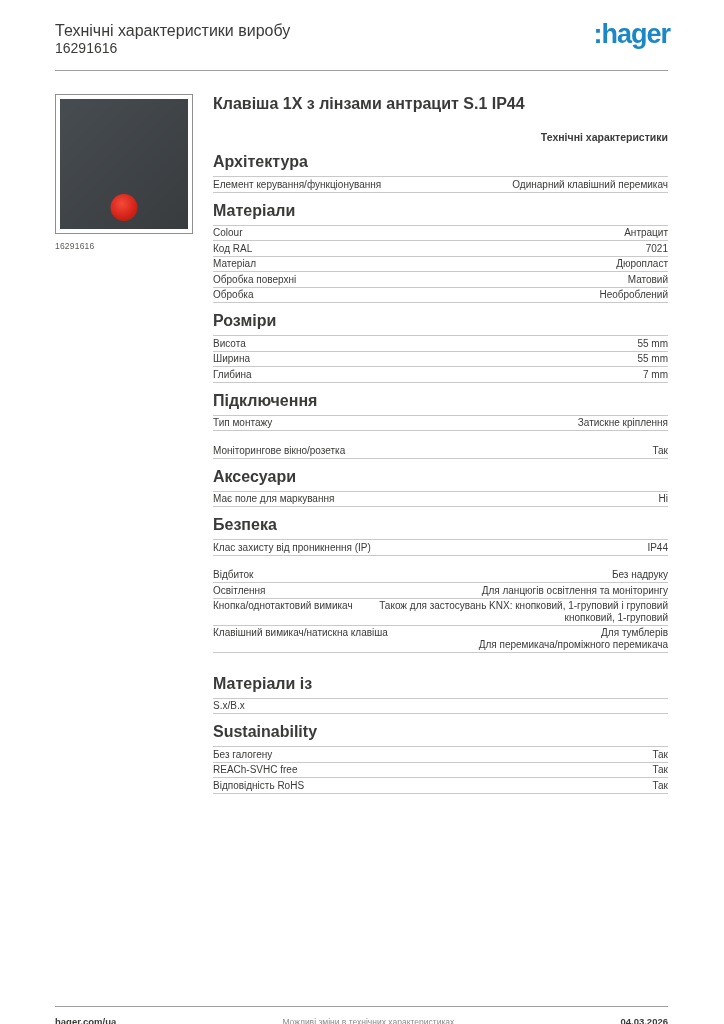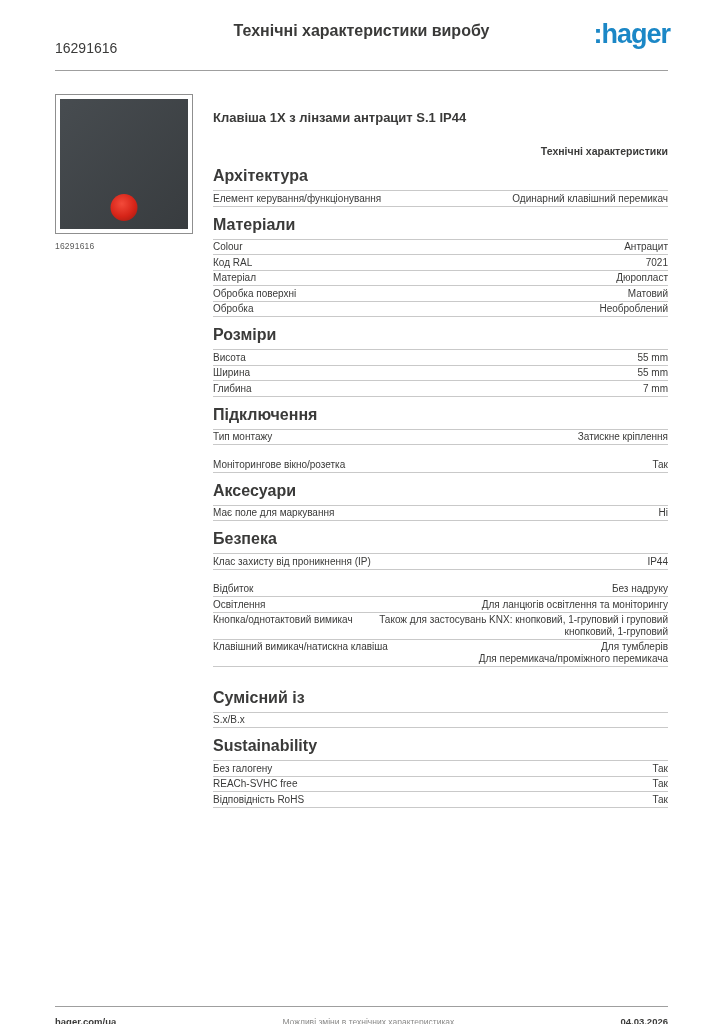--- a/index.html
+++ b/index.html
@@ -15,21 +15,21 @@
   body{
     font-family:"Liberation Sans","DejaVu Sans",sans-serif;
     color:var(--text);
     width:724px;height:1024px;
     position:relative;overflow:hidden;
   }
   .page{width:724px;height:1024px;position:relative;background:#fff;}
 
   
   .doc-header{padding:22px 56px 0 55px;position:relative;}
-  .doc-title{font-size:16px;font-weight:bold;line-height:18px;text-align:center;}
+  .doc-title{font-size:16px;font-weight:normal;line-height:18px;}
   .doc-code{font-size:14px;line-height:17px;font-weight:400;}
   .logo{
     position:absolute;top:20px;right:54px;
     font-size:27px;font-weight:bold;color:var(--brand-blue);
     letter-spacing:-1px;line-height:28px;
   }
   .header-rule{margin:13px 56px 0 55px;border-bottom:1px solid var(--rule);}
 
   
   .main{display:flex;padding:23px 56px 0 55px;align-items:flex-start;}
@@ -44,21 +44,21 @@
     position:relative;
   }
   .lens{
     position:absolute;left:50%;bottom:8px;transform:translateX(-50%);
     width:27px;height:27px;border-radius:50%;
     background:radial-gradient(circle at 42% 36%,#f34a3a 0%,#d62418 55%,#941a10 100%);
   }
   .img-caption{margin-top:7px;font-size:8.5px;color:#5a5a59;letter-spacing:.2px;}
 
   .right-col{flex:1;min-width:0;}
-  .product-name{font-size:13px;font-weight:bold;line-height:13px;margin-top:17px;}
+  .product-name{font-size:16px;font-weight:bold;line-height:13px;margin-top:3px;}
   .spec-heading{font-size:10.5px;font-weight:bold;line-height:13px;margin-top:21px;text-align:right;}
 
   .section{margin-top:12px;}
   .section.gap-lg{margin-top:25px;}
   .section-title{
     font-size:16px;font-weight:bold;line-height:12px;
     padding-bottom:8px;border-bottom:1px solid var(--line);
   }
   .spec-row{
     display:flex;justify-content:flex-end;align-items:flex-start;
@@ -200,21 +200,21 @@
 кнопковий, 1-груповий</span>
         </div>
         <div class="spec-row">
           <span class="spec-label">Клавішний вимикач/натискна клавіша</span>
           <span class="spec-value">Для тумблерів
 Для перемикача/проміжного перемикача</span>
         </div>
       </div>
 
       <div class="section gap-lg">
-        <div class="section-title">Сумісний із</div>
+        <div class="section-title">Матеріали із</div>
         <div class="spec-row">
           <span class="spec-label">S.x/B.x</span>
           <span class="spec-value"></span>
         </div>
       </div>
 
       <div class="section">
         <div class="section-title">Sustainability</div>
         <div class="spec-row">
           <span class="spec-label">Без галогену</span>

